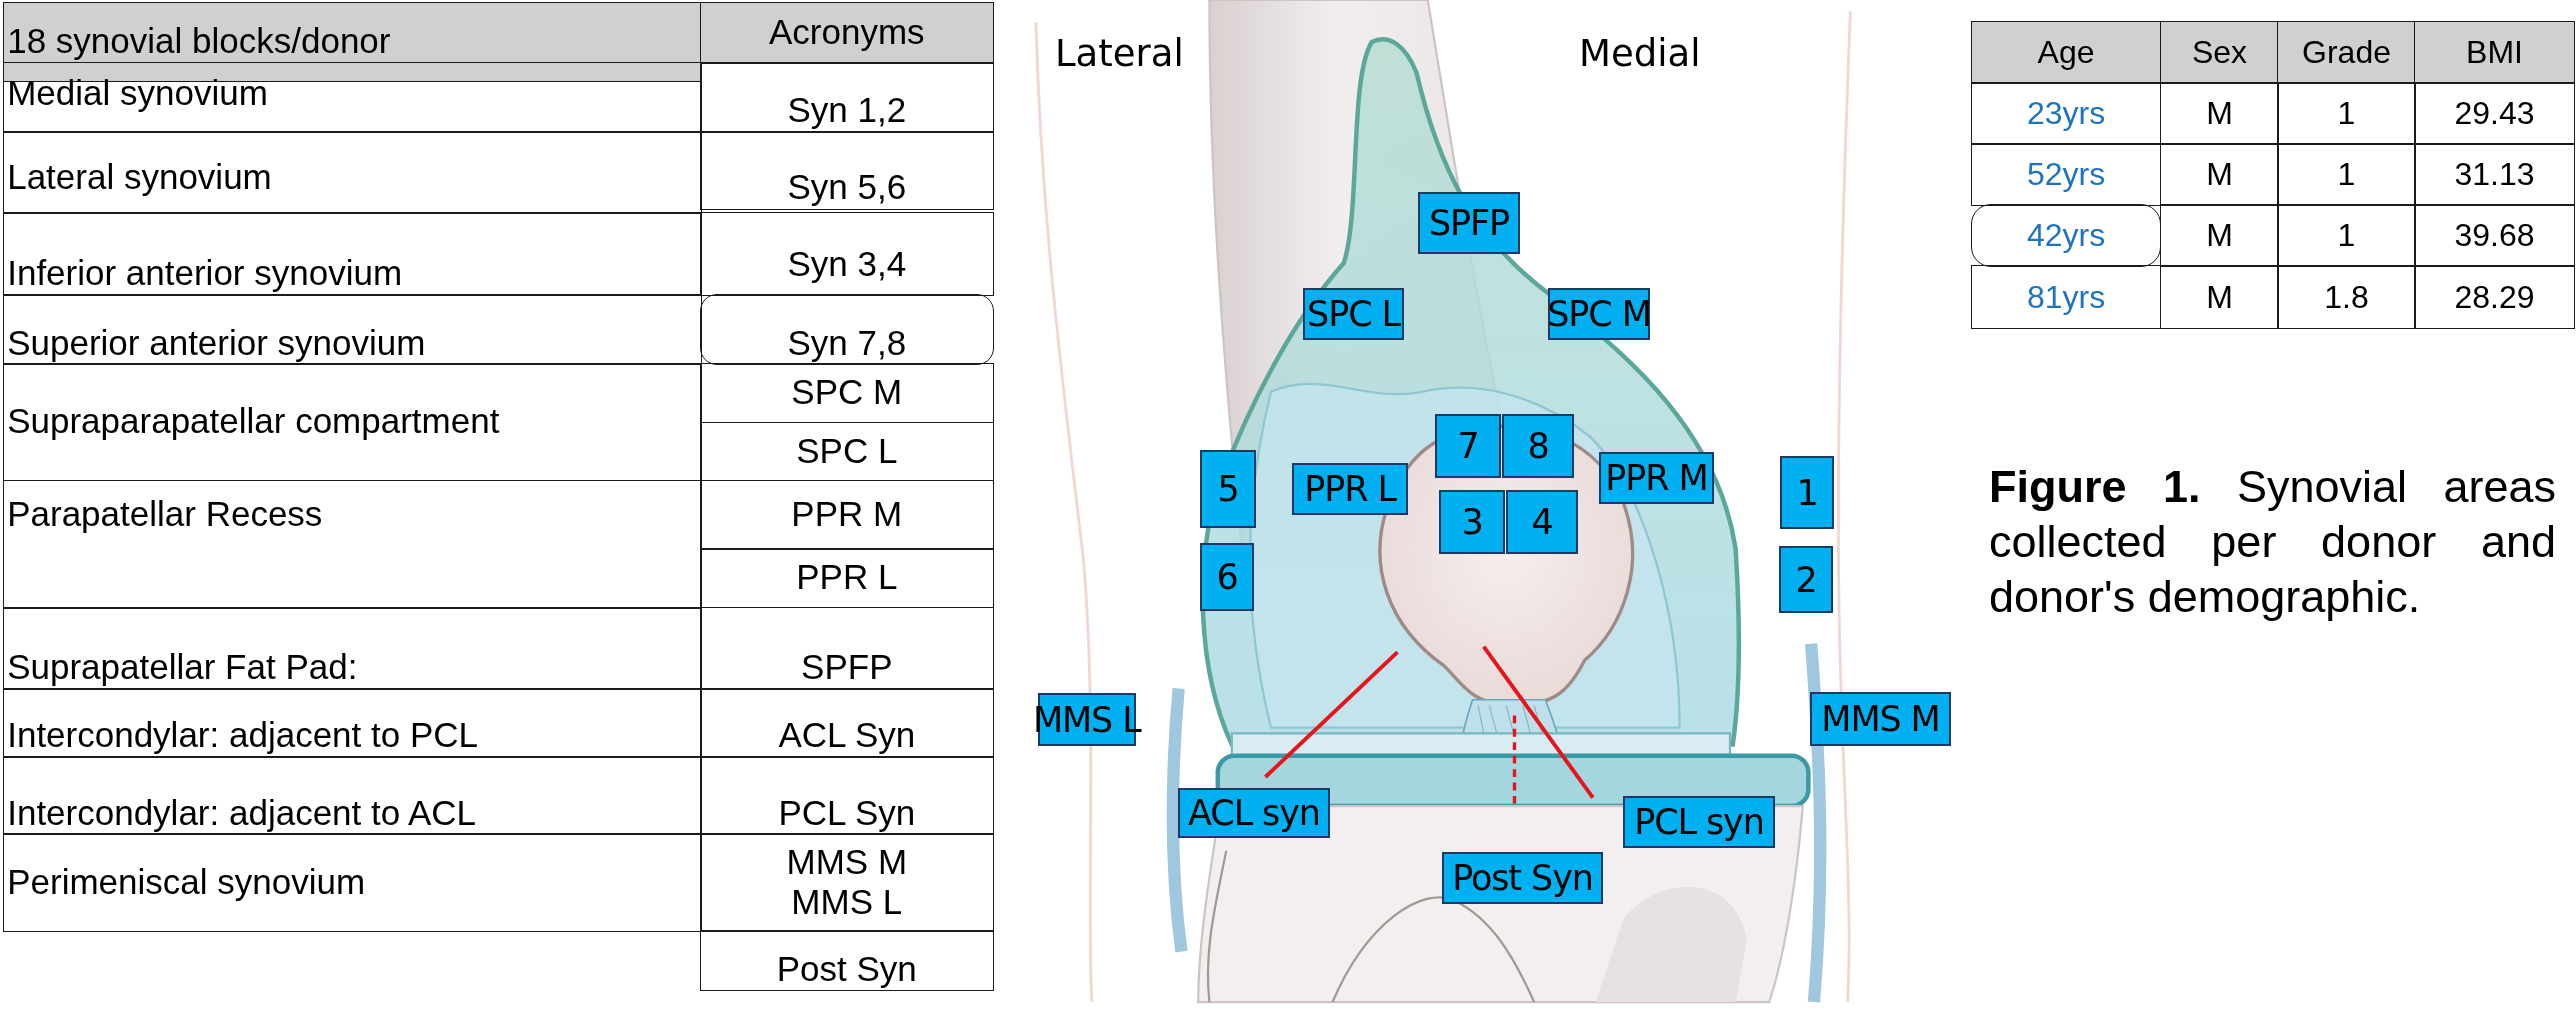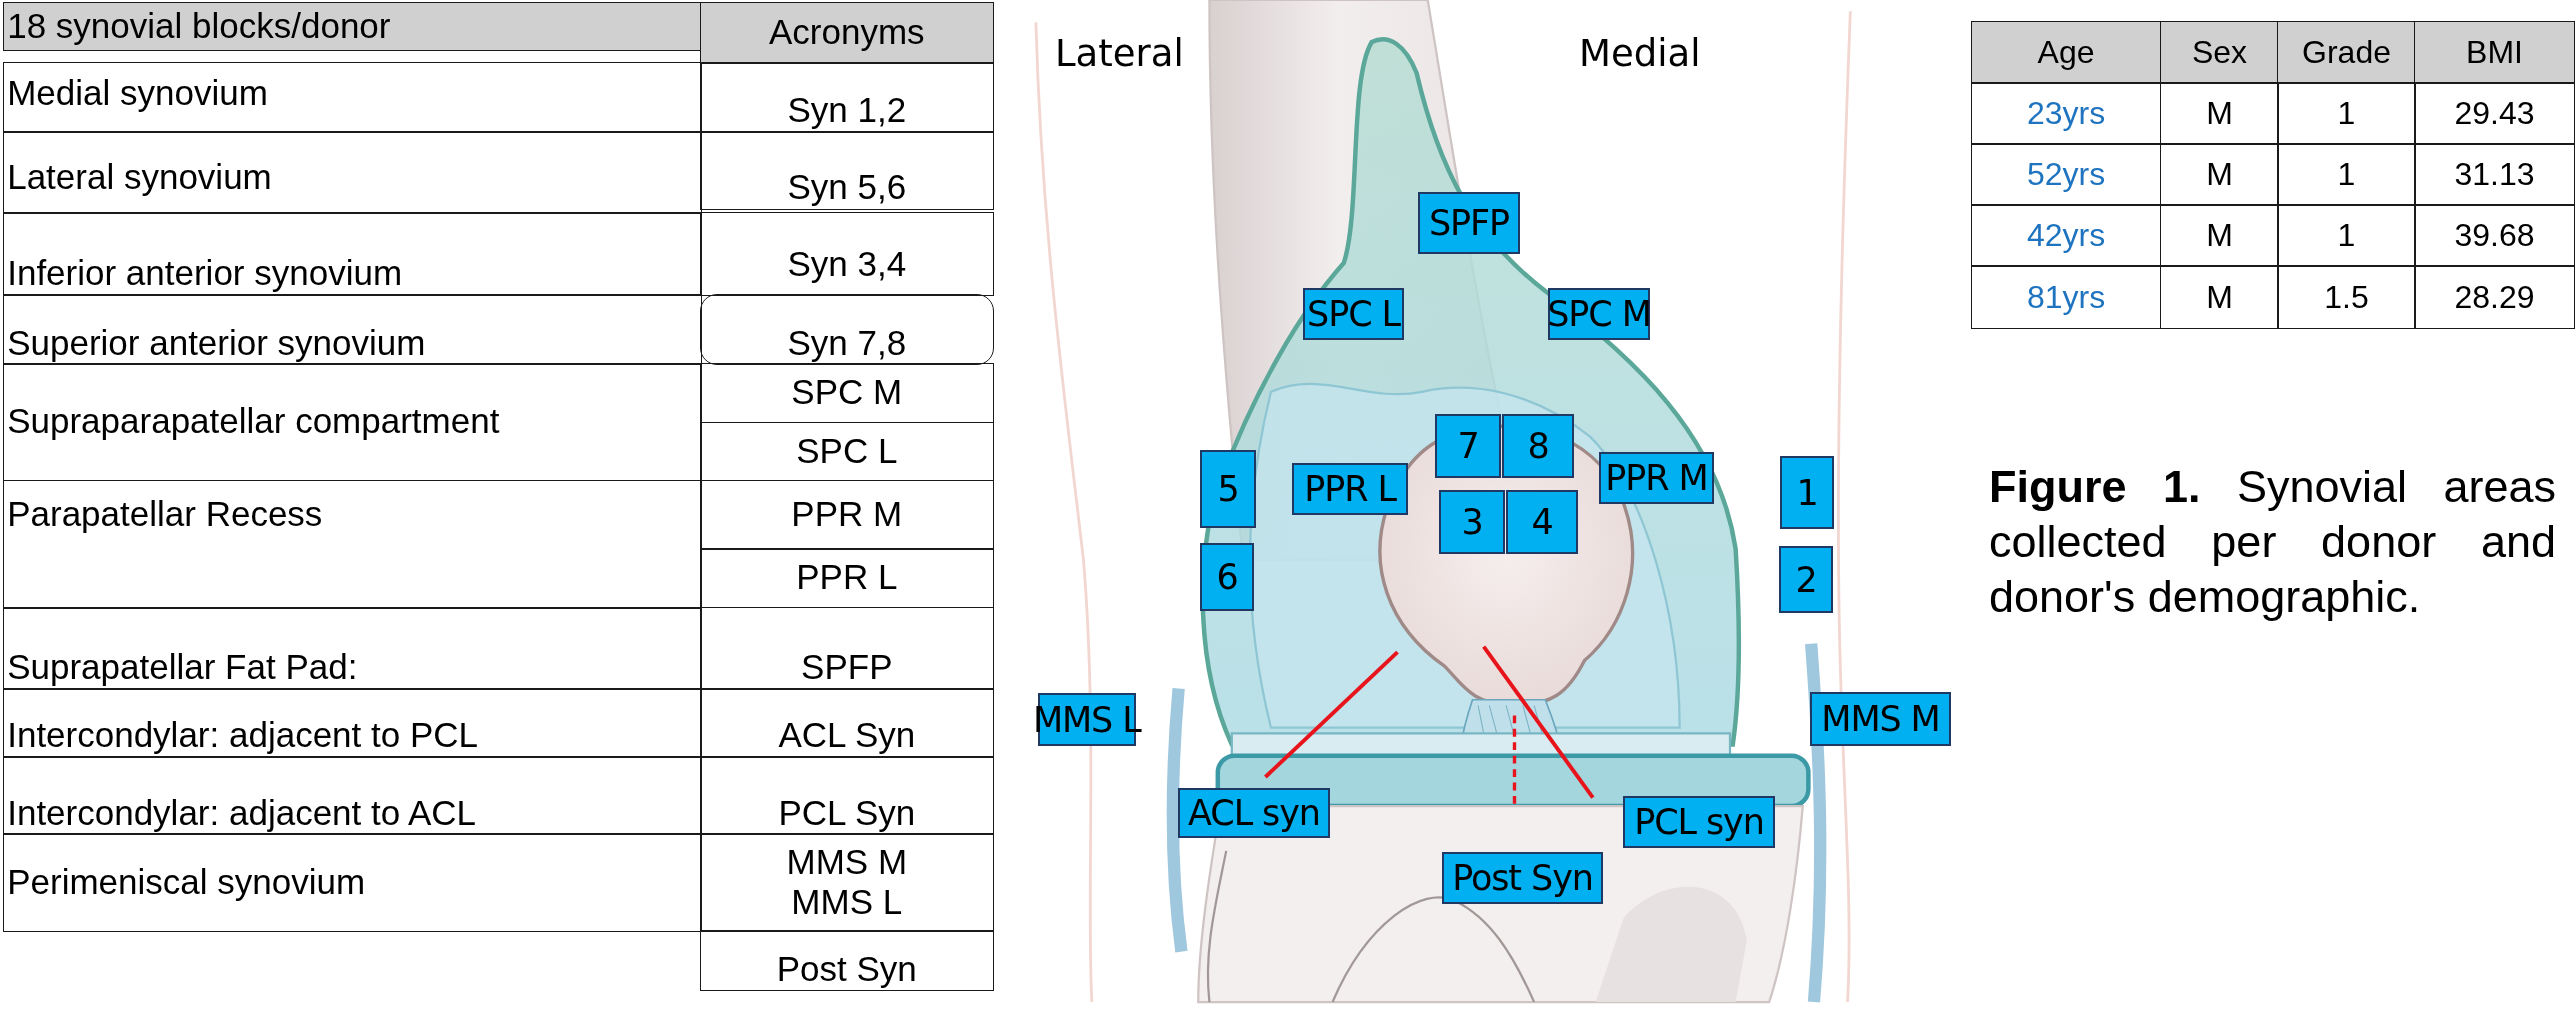--- a/index.html
+++ b/index.html
@@ -27,21 +27,21 @@
 
   
   #caption { position:absolute; left:1989px; top:459px; width:567px; font-family:"Liberation Sans", sans-serif; font-size:45px; line-height:55px; text-align:justify; text-align-last:left; }
   #caption b { font-weight:bold; }
 </style>
 </head>
 <body>
 
 <div id="blocks-table">
 
-  <div class="bt-cell bt-head bt-left" style="left:0;top:0;width:699px;height:49px;text-align:right;">
+  <div class="bt-cell bt-head bt-left" style="left:0;top:0;width:699px;height:80px;text-align:right;">
     <span>18 synovial blocks/donor</span>
   </div>
   <div class="bt-cell bt-head bt-right" style="left:697px;top:0;width:294px;height:62px;">
     <span>Acronyms</span>
   </div>
 
   <div class="bt-cell bt-left" style="left:0;top:60px;width:699px;height:71px;align-items:flex-start;padding-top:12.3px;">
     <span>Medial synovium</span>
   </div>
   <div class="bt-cell bt-right" style="left:697px;top:60px;width:294px;height:71px;justify-content:flex-end;padding-bottom:3.4px;">
@@ -215,25 +215,25 @@
   <div class="dt-cell dt-age" style="left: 0px; top: 61px; width: 190px; height: 63px; color: rgb(31, 116, 192);">23yrs</div>
   <div class="dt-cell" style="left:189px;top:61px;width:119px;height:63px;">M</div>
   <div class="dt-cell" style="left:306px;top:61px;width:139px;height:63px;">1</div>
   <div class="dt-cell" style="left:443px;top:61px;width:161px;height:63px;">29.43</div>
 
   <div class="dt-cell dt-age" style="left: 0px; top: 122px; width: 190px; height: 63px; color: rgb(31, 116, 192);">52yrs</div>
   <div class="dt-cell" style="left:189px;top:122px;width:119px;height:63px;">M</div>
   <div class="dt-cell" style="left:306px;top:122px;width:139px;height:63px;">1</div>
   <div class="dt-cell" style="left:443px;top:122px;width:161px;height:63px;">31.13</div>
 
-  <div class="dt-cell dt-age" style="left: 0px; top: 183px; width: 190px; height: 63px; color: rgb(31, 116, 192);">42yrs</div>
+  <div class="dt-cell dt-age" style="left: 0px; top: 183px; width: 190px; height: 63px; color: rgb(31, 116, 192); border-radius: 20px;">42yrs</div>
   <div class="dt-cell" style="left:189px;top:183px;width:119px;height:63px;">M</div>
   <div class="dt-cell" style="left:306px;top:183px;width:139px;height:63px;">1</div>
   <div class="dt-cell" style="left:443px;top:183px;width:161px;height:63px;">39.68</div>
 
   <div class="dt-cell dt-age" style="left: 0px; top: 244px; width: 190px; height: 64px; color: rgb(31, 116, 192);">81yrs</div>
   <div class="dt-cell" style="left:189px;top:244px;width:119px;height:64px;">M</div>
-  <div class="dt-cell" style="left:306px;top:244px;width:139px;height:64px;">1.5</div>
+  <div class="dt-cell" style="left:306px;top:244px;width:139px;height:64px;">1.8</div>
   <div class="dt-cell" style="left:443px;top:244px;width:161px;height:64px;">28.29</div>
 </div>
 
 <div id="caption"><b>Figure 1.</b><span> Synovial areas collected per donor and donor's demographic.</span></div>
 
 
 </body></html>

